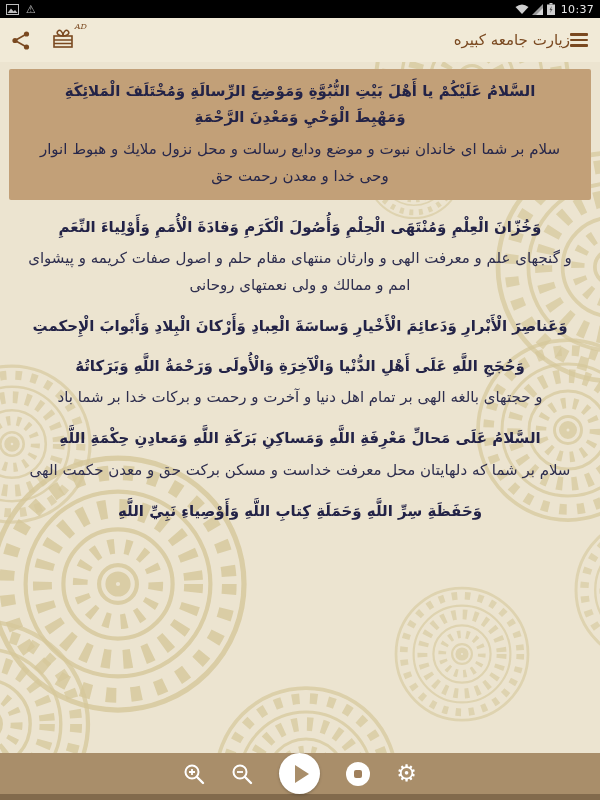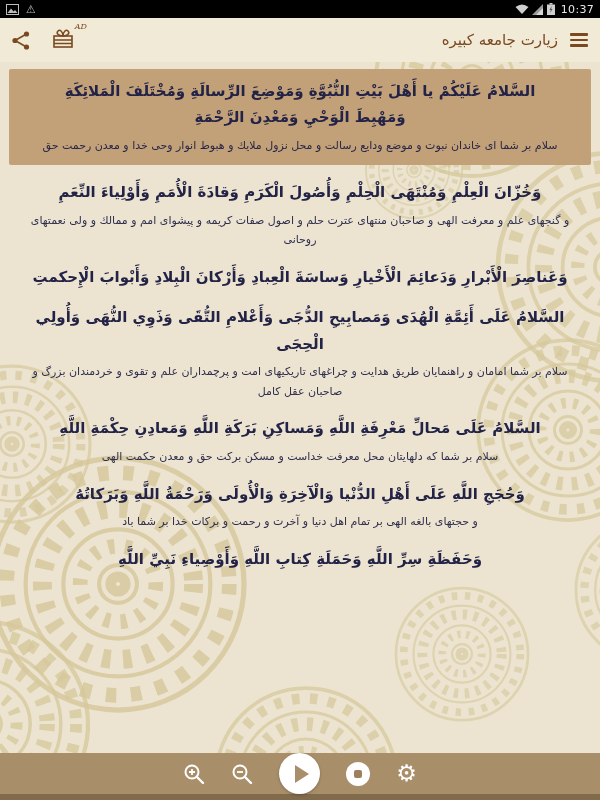--- a/index.html
+++ b/index.html
@@ -25,21 +25,21 @@
   .sb-svg { display:block; }
 
   
   .toolbar {
     height:44px; background:#f1ead7;
     display:flex; align-items:center; justify-content:space-between;
     padding:0 12px; flex:0 0 auto; direction:ltr;
     position:relative; z-index:2;text-align:right;
   }
   .toolbar-left { display:flex; align-items:center; gap:22px; }
-  .toolbar-right { display:flex; align-items:center; gap:12px; }
+  .toolbar-right { display:flex; align-items:center; }
   .app-title { font-size:15px; color:#7a4920; }
   .hamburger { display:flex; flex-direction:column; gap:3px; cursor:pointer; }
   .hamburger span { width:18px; height:2.5px; background:#7a4920; border-radius:1px; }
   .ad-wrap { position:relative; }
   .ad-label {
     position:absolute; top:-6px; right:-13px;
     font-family:"DejaVu Serif", serif; font-style:italic;
     font-size:8px; color:#7a4920;
   }
 
@@ -49,21 +49,21 @@
     background:#ece4d0;
   }
   .ornaments { position:absolute; inset:0; pointer-events:none; z-index:0; }
   .text-col { position:relative; z-index:1; text-align:center; }
 
   .arabic {
     font-size:15px; line-height:1.75; color:#232347;
     padding:0 26px; font-weight:bold;
   }
   .persian {
-    font-size:11px; line-height:1.8; color:#2e2e4e;
+    font-size:15px; line-height:1.8; color:#2e2e4e;
     padding:0 20px; margin-top:5px;
   }
   .para { margin-top:14px; cursor:pointer; }
   .para-highlight {
     background:#c2a078; border-radius:2px;
     margin:7px 9px 2px; padding:9px 10px 10px;
     cursor:pointer;
   }
   .para-highlight .persian { color:#27274a; }
 
@@ -174,44 +174,42 @@
 
     <div class="text-col">
 
       <div class="para-highlight">
         <div class="arabic">السَّلامُ عَلَيْكُمْ يا أَهْلَ بَيْتِ النُّبُوَّةِ وَمَوْضِعَ الرِّسالَةِ وَمُخْتَلَفَ الْمَلائِكَةِ وَمَهْبِطَ الْوَحْيِ وَمَعْدِنَ الرَّحْمَةِ</div>
         <div class="persian">سلام بر شما اى خاندان نبوت و موضع ودايع رسالت و محل نزول ملايك و هبوط انوار وحى خدا و معدن رحمت حق</div>
       </div>
 
       <div class="para">
         <div class="arabic">وَخُزّانَ الْعِلْمِ وَمُنْتَهَى الْحِلْمِ وَأُصُولَ الْكَرَمِ وَقادَةَ الْأُمَمِ وَأَوْلِياءَ النِّعَمِ</div>
-        <div class="persian">و گنجهاى علم و معرفت الهى و صاحبان منتهاى عترت حلم و اصول صفات كريمه و پيشواى امم و ممالك و ولى نعمتهاى روحانى</div>
+        <div class="persian">و گنجهاى علم و معرفت الهى و وارثان منتهاى مقام حلم و اصول صفات كريمه و پيشواى امم و ممالك و ولى نعمتهاى روحانى</div>
       </div>
 
       <div class="para">
         <div class="arabic">وَعَناصِرَ الْأَبْرارِ وَدَعائِمَ الْأَخْيارِ وَساسَةَ الْعِبادِ وَأَرْكانَ الْبِلادِ وَأَبْوابَ الْإِحكمتِ</div>
       </div>
 
       <div class="para">
       </div>
 
       <div class="para">
-        <div class="arabic">السَّلامُ عَلَى أَئِمَّةِ الْهُدَى وَمَصابِيحِ الدُّجَى وَأَعْلامِ التُّقَى وَذَوِي النُّهَى وَأُولِي الْحِجَى</div>
-        <div class="persian">سلام بر شما امامان و راهنمايان طريق هدايت و چراغهاى تاريكيهاى امت و پرچمداران علم و تقوى و خردمندان بزرگ و صاحبان عقل كامل</div>
-      </div>
-
+      </div>
+
+
+      <div class="para">
+        <div class="arabic">وَحُجَجِ اللَّهِ عَلَى أَهْلِ الدُّنْيا وَالْآخِرَةِ وَالْأُولَى وَرَحْمَةُ اللَّهِ وَبَرَكاتُهُ</div>
+        <div class="persian">و حجتهاى بالغه الهى بر تمام اهل دنيا و آخرت و رحمت و بركات خدا بر شما باد</div>
+      </div>
 
       <div class="para">
         <div class="arabic">السَّلامُ عَلَى مَحالِّ مَعْرِفَةِ اللَّهِ وَمَساكِنِ بَرَكَةِ اللَّهِ وَمَعادِنِ حِكْمَةِ اللَّهِ</div>
         <div class="persian">سلام بر شما كه دلهايتان محل معرفت خداست و مسكن بركت حق و معدن حكمت الهى</div>
-      </div>
-
-      <div class="para">
-        <div class="arabic">وَحُجَجِ اللَّهِ عَلَى أَهْلِ الدُّنْيا وَالْآخِرَةِ وَالْأُولَى وَرَحْمَةُ اللَّهِ وَبَرَكاتُهُ</div>
-        <div class="persian">و حجتهاى بالغه الهى بر تمام اهل دنيا و آخرت و رحمت و بركات خدا بر شما باد</div>
       </div>
 
       <div class="para">
         <div class="arabic">وَحَفَظَةِ سِرِّ اللَّهِ وَحَمَلَةِ كِتابِ اللَّهِ وَأَوْصِياءِ نَبِيِّ اللَّهِ</div>
 
       </div>
 
     </div>
   </div>
 

